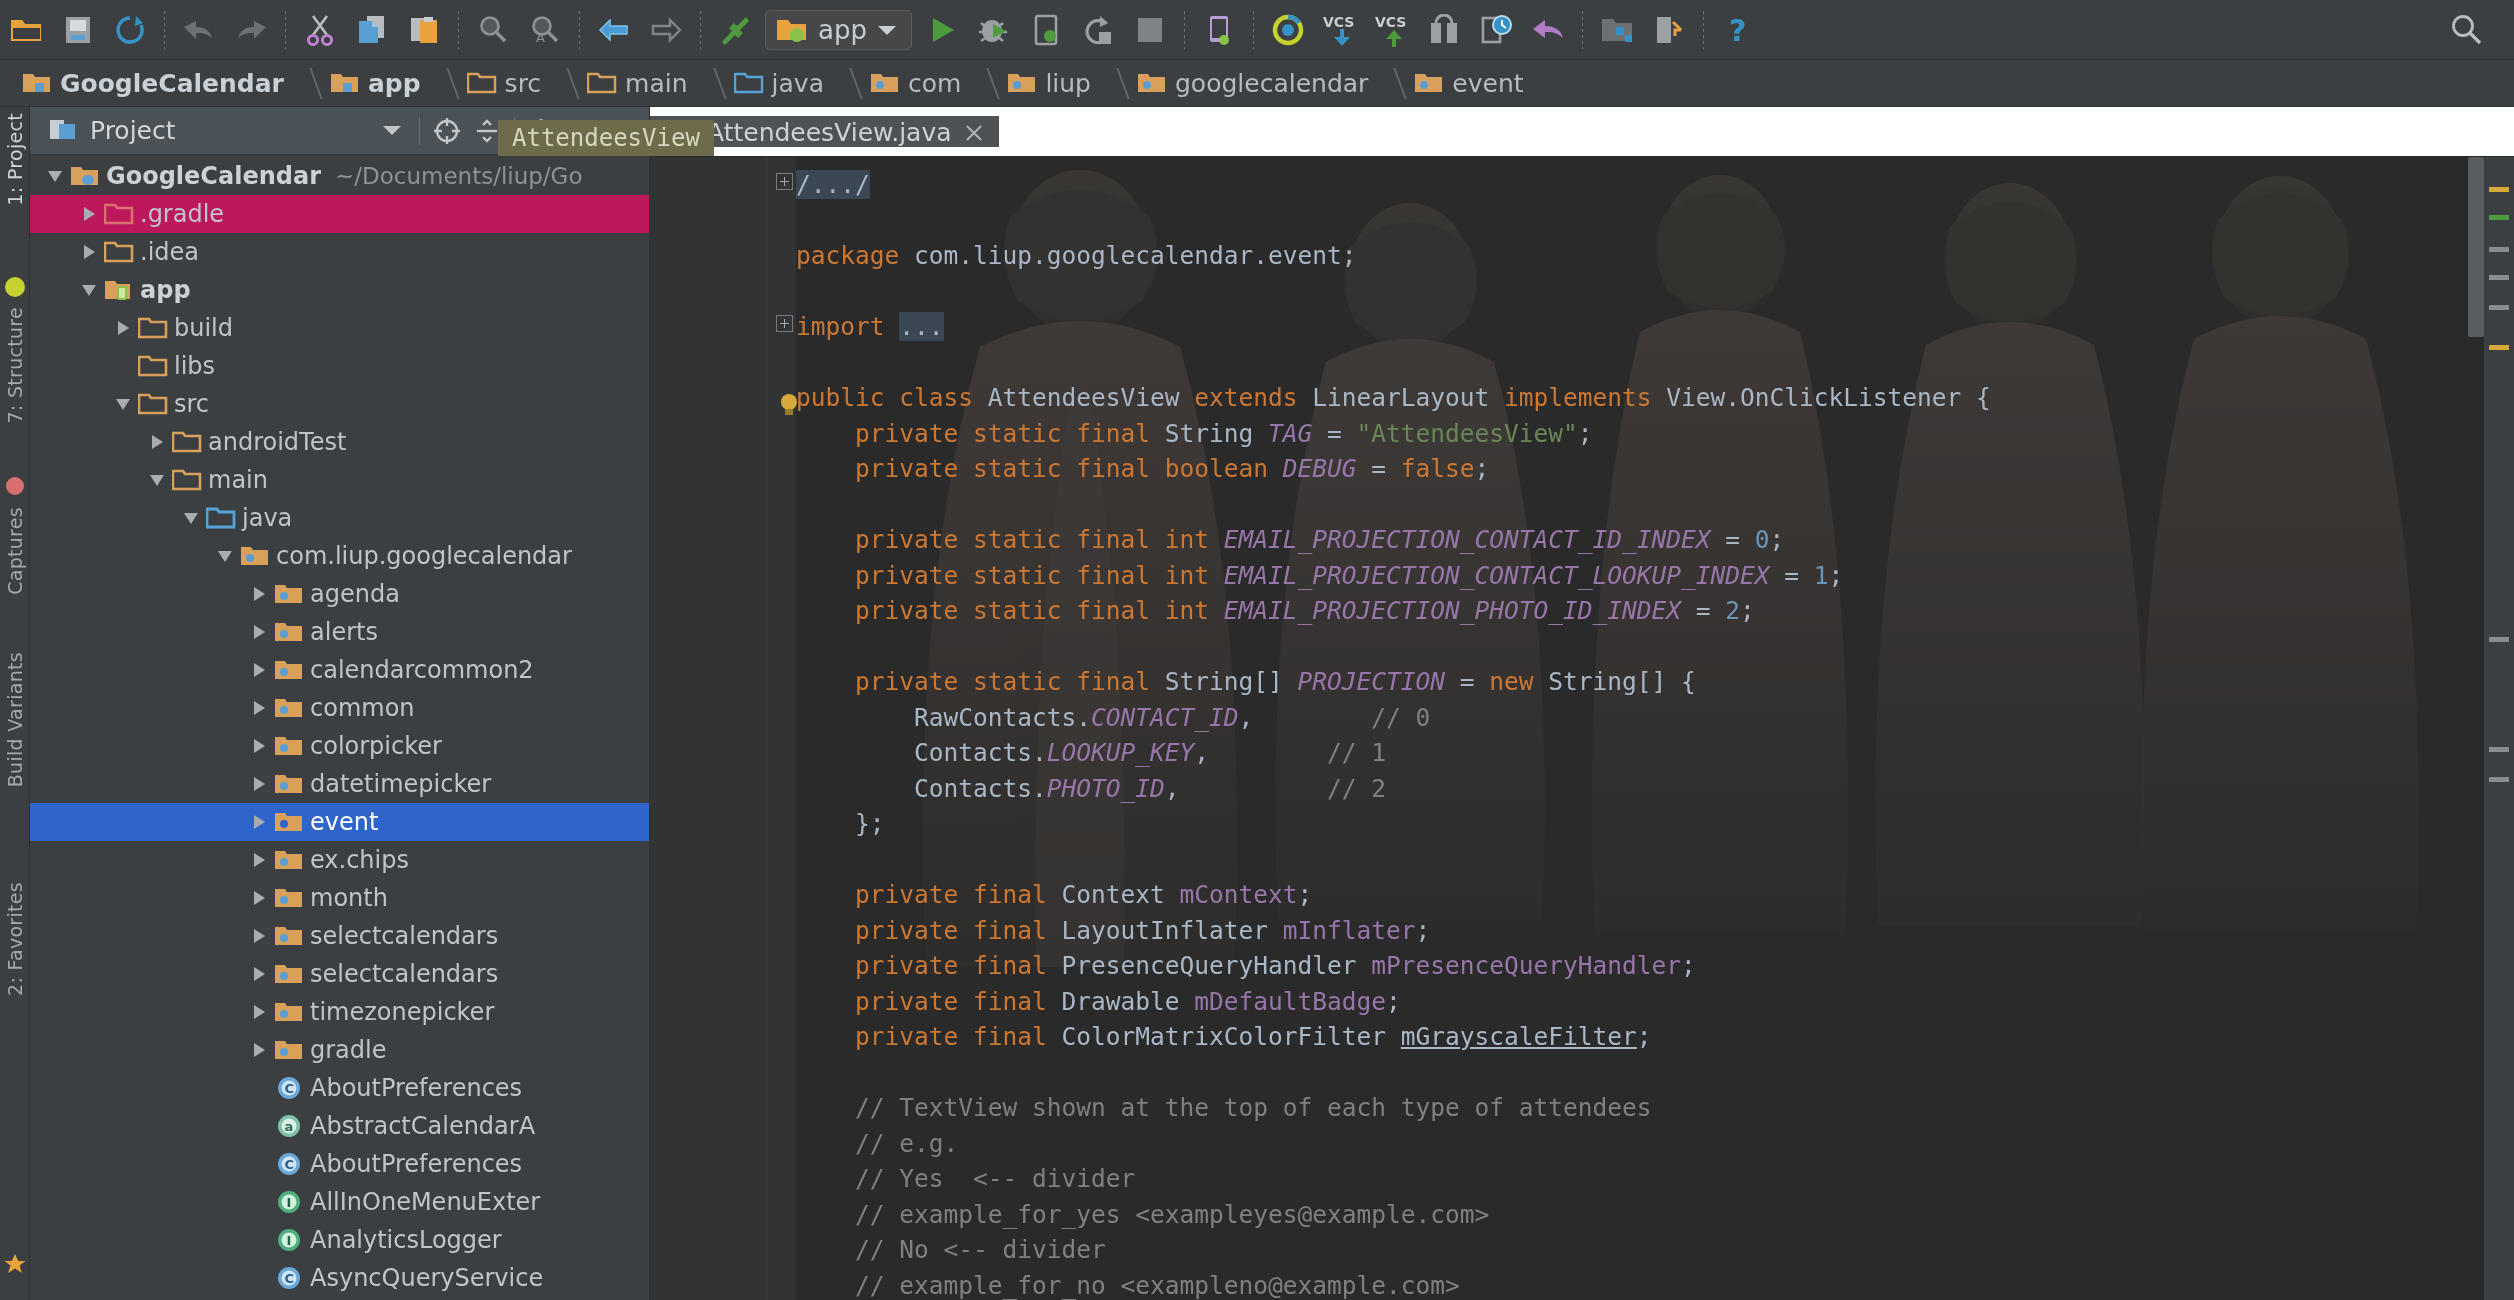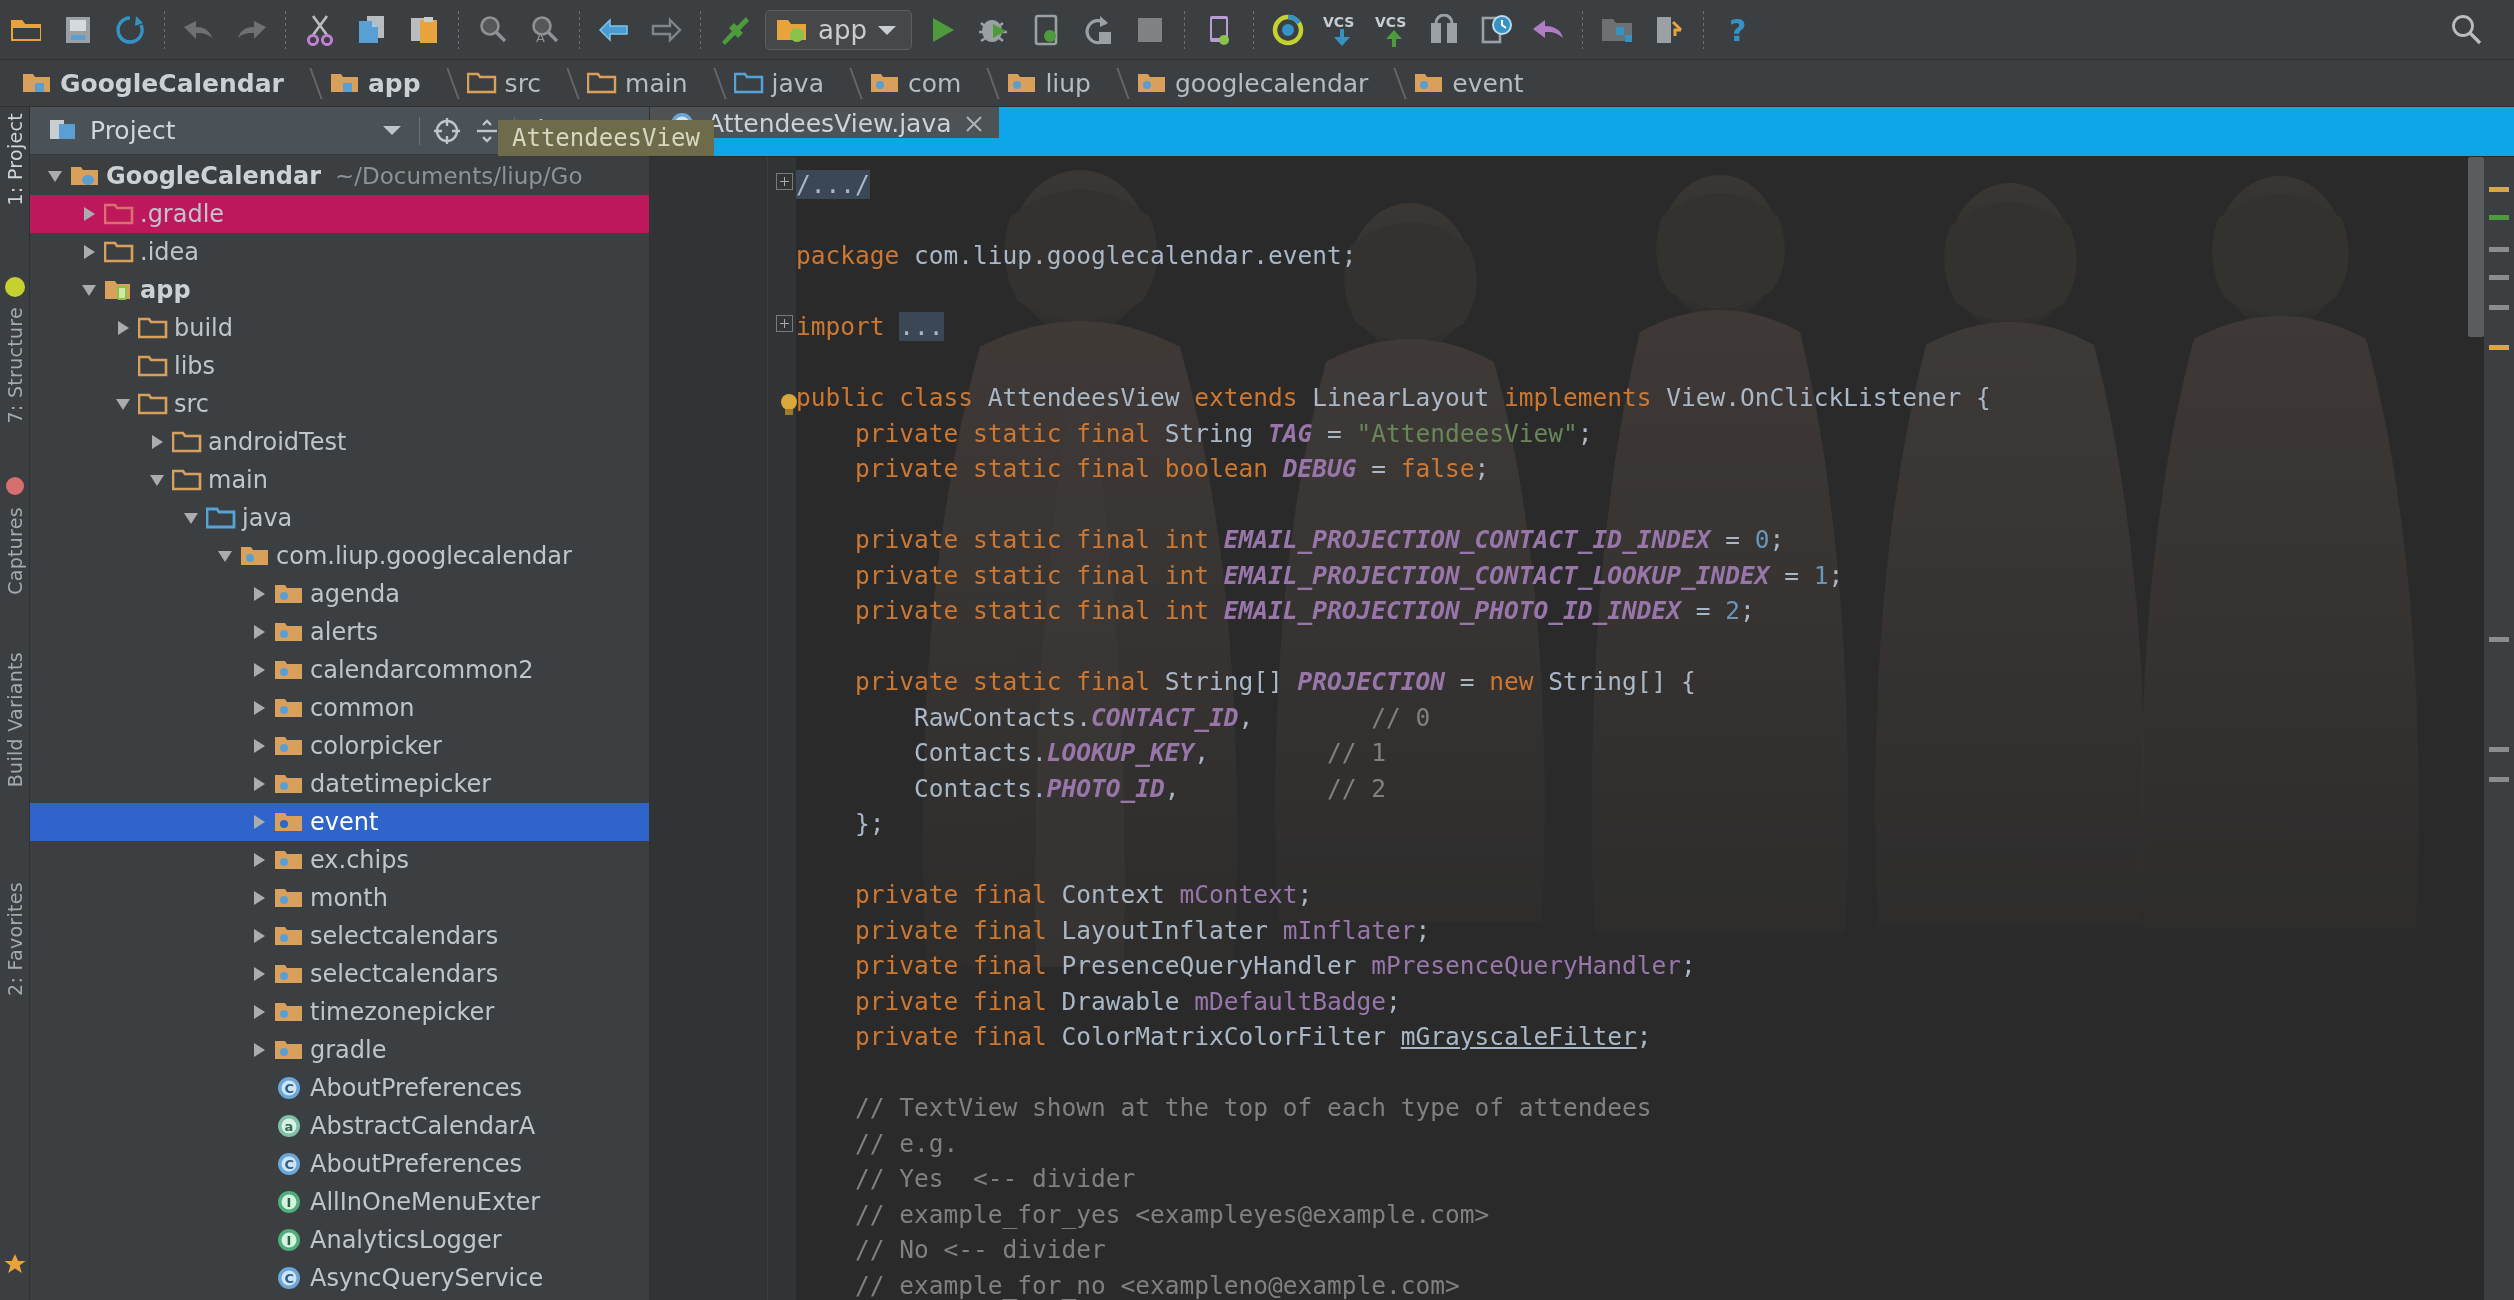--- a/index.html
+++ b/index.html
@@ -122,21 +122,21 @@
   .tlabel.sel { color: #ffffff; }
   .tpath { color: #8d9296; font-size: 23px; margin-left: 14px; }
 
   
   .editor {
     position: absolute; left: 650px; top: 107px;
     width: 1864px; height: 1193px;
     background: #2b2b2b; overflow: hidden;
   }
   .tabbar {
-    height: 50px; background: #0ea5e9; display: flex; align-items: flex-start;
+    height: 50px; background: #ffffff; display: flex; align-items: center;
     border-bottom: 1px solid #2b2b2b;
   }
   .etab {
     display: flex; align-items: center; gap: 11px;
     padding: 0 14px 0 18px; background: #4e5254;
     border-top: 2px solid #4e5254;
   }
   .etab .etab-label { color: #cdd2d6; font-size: 25px; }
   .etab-close { width: 22px; height: 22px; position: relative; }
   .etab-close::before, .etab-close::after {
@@ -172,21 +172,21 @@
     font-family: "DejaVu Sans Mono", monospace;
     font-size: 24.5px; line-height: 35.5px;
     white-space: pre;
   }
   .cl { height: 35.5px; }
   .kw   { color: #cc7832; }
   .str  { color: #6a8759; }
   .num  { color: #6897bb; }
   .cmt  { color: #808080; }
   .fld  { color: #9876aa; }
-  .sfld { color: #9876aa; font-style: italic; font-weight: bold; }
+  .sfld { color: #9876aa; font-style: italic; }
   .pln  { color: #a9b7c6; }
   .foldtxt { color: #a9b7c6; background: #3b4754; }
   .cls-u { color: #a9b7c6; text-decoration: underline; }
 
   .crumbtip {
     position: absolute; left: 498px; top: 107px; z-index: 5;
     background: #6d6b4a; color: #d6d9c0;
     font-family: "DejaVu Sans Mono", monospace; font-size: 24px;
     padding: 4px 14px;
   }

